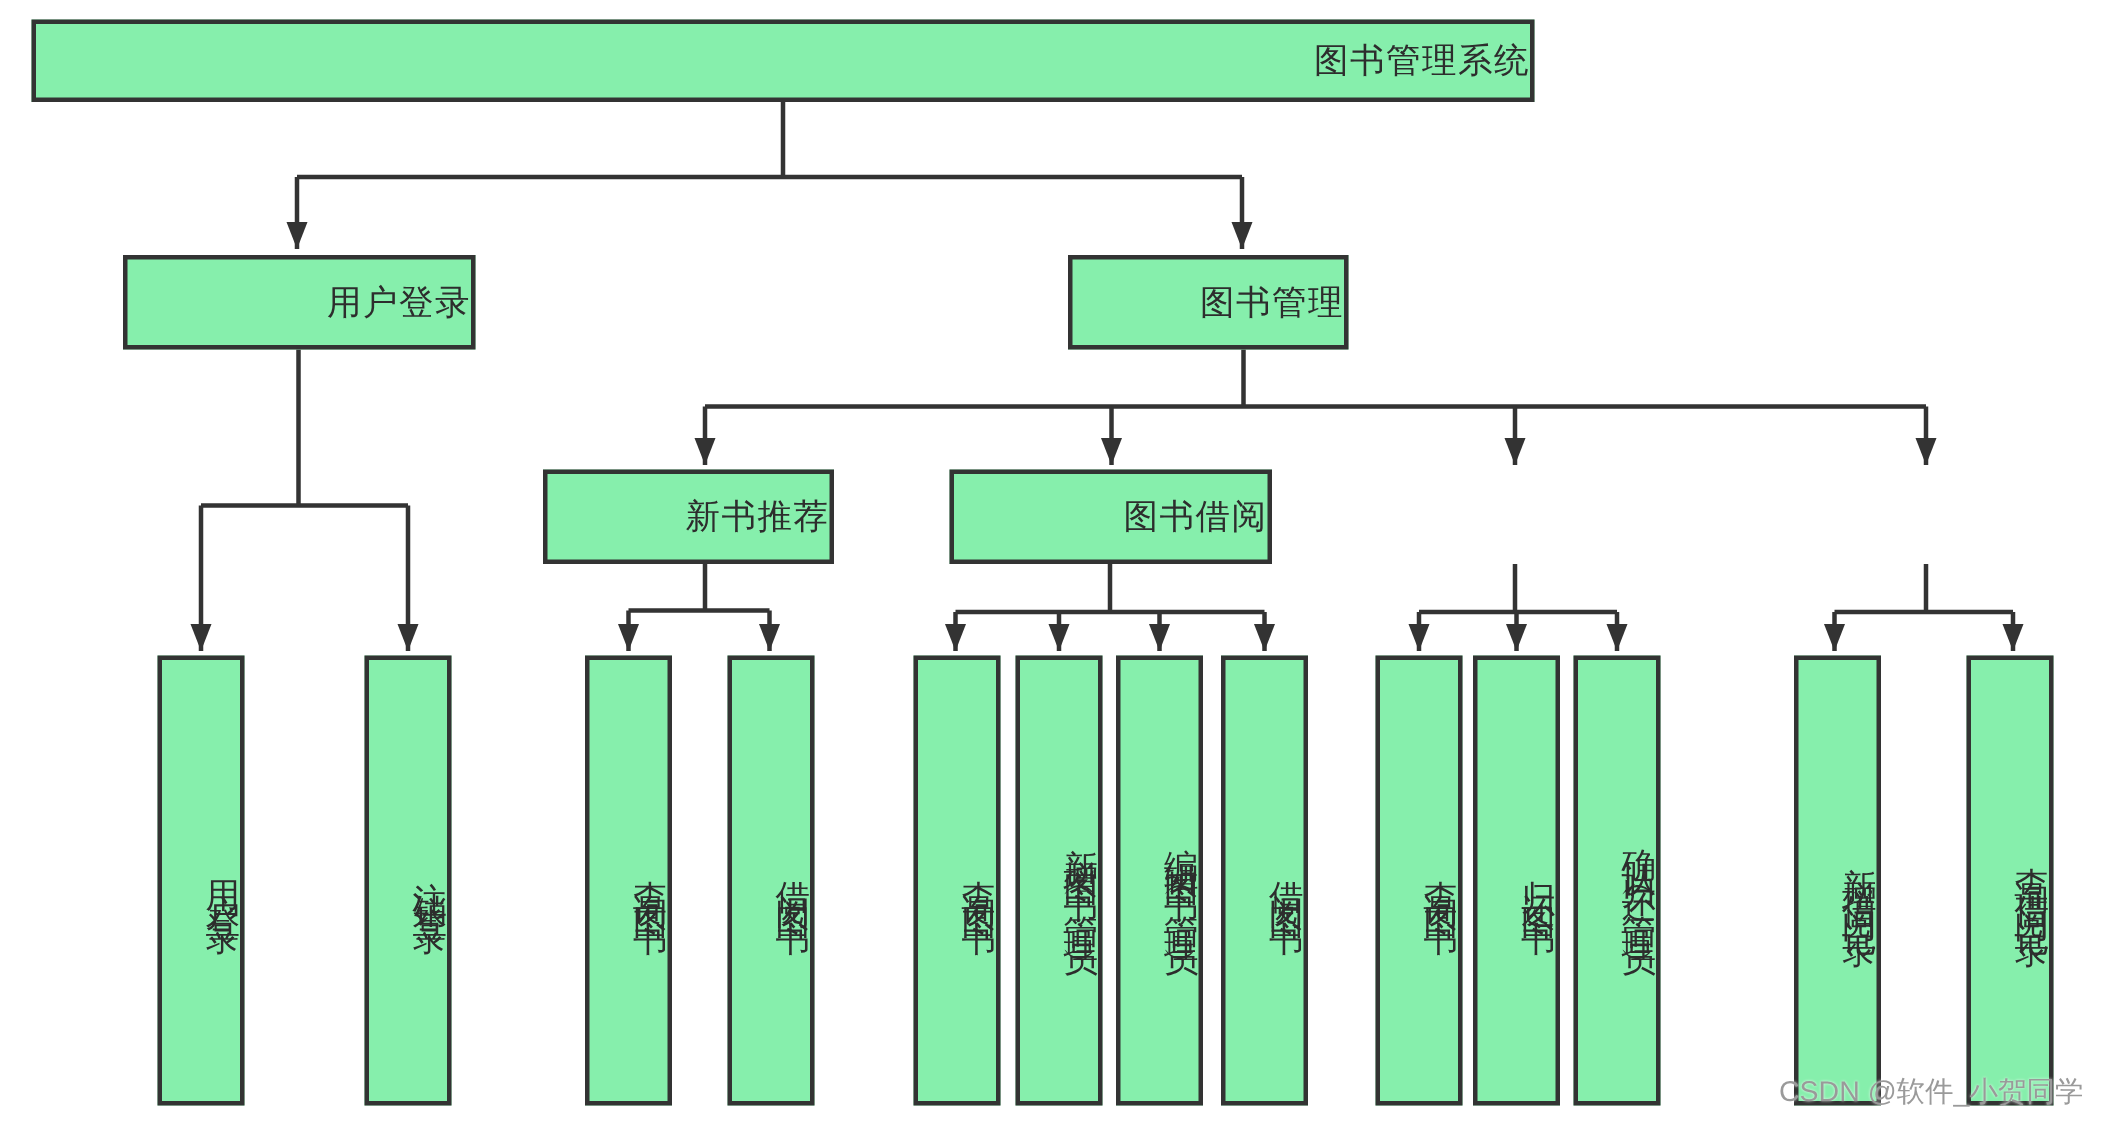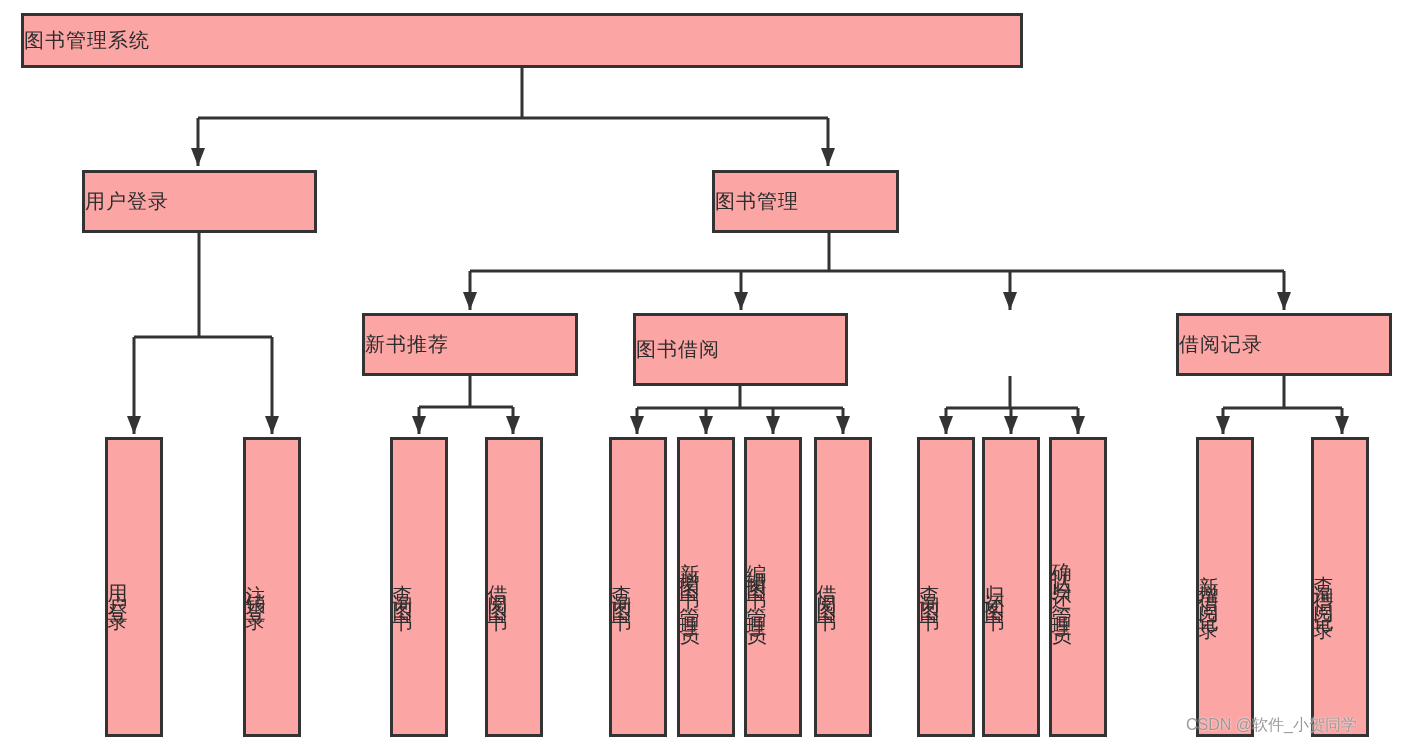--- a/index.html
+++ b/index.html
@@ -14,38 +14,38 @@
     width:1405px;height:747px;
     background:var(--bg);
     font-family:"Liberation Sans","DejaVu Sans",sans-serif;
     overflow:hidden;
   }
   .stage{position:relative;width:1405px;height:747px;}
   .connectors{position:absolute;left:0;top:0;z-index:1;}
   .box{
     position:absolute;
     box-sizing:border-box;
-    background:#fca5a5;
+    background:#86efac;
     border:3px solid var(--line);
-    display:flex;align-items:center;justify-content:flex-start;
+    display:flex;align-items:center;justify-content:flex-end;
     color:var(--text);
-    font-size:20px;
+    font-size:23px;
     z-index:2;
   }
   .box .htext{white-space:nowrap;letter-spacing:1px;}
   .box .vtext{
     writing-mode:vertical-rl;
     text-orientation:mixed;
     letter-spacing:9px;
     line-height:1;
   }
   .watermark{
     position:absolute;
     left:1186px;top:715px;
-    font-size:16px;
+    font-size:19px;
     color:var(--watermark);
     white-space:nowrap;
     z-index:3;
     text-shadow:0 0 2px rgba(255,255,255,.8);
   }
 </style>
 </head>
 <body>
 
 <div class="stage">
@@ -90,28 +90,25 @@
     <span class="htext">图书管理系统</span>
   </div>
 
   <div class="box" style="left:82px;top:170px;width:235px;height:63px">
     <span class="htext">用户登录</span>
   </div>
   <div class="box" style="left:712px;top:170px;width:187px;height:63px">
     <span class="htext">图书管理</span>
   </div>
 
-  <div class="box" style="left:362px;top:313px;width:216px;height:63px">
+  <div class="box" style="left:362px;top:313px;width:194px;height:63px">
     <span class="htext">新书推荐</span>
   </div>
-  <div class="box" style="left:633px;top:313px;width:215px;height:73px">
+  <div class="box" style="left:633px;top:313px;width:215px;height:63px">
     <span class="htext">图书借阅</span>
-  </div>
-  <div class="box" style="left:1176px;top:313px;width:216px;height:63px">
-    <span class="htext">借阅记录</span>
   </div>
 
   <div class="box" style="left:105px;top:437px;width:58px;height:300px">
     <span class="vtext">用户登录</span>
   </div>
   <div class="box" style="left:243px;top:437px;width:58px;height:300px">
     <span class="vtext">注销登录</span>
   </div>
 
   <div class="box" style="left:390px;top:437px;width:58px;height:300px">

